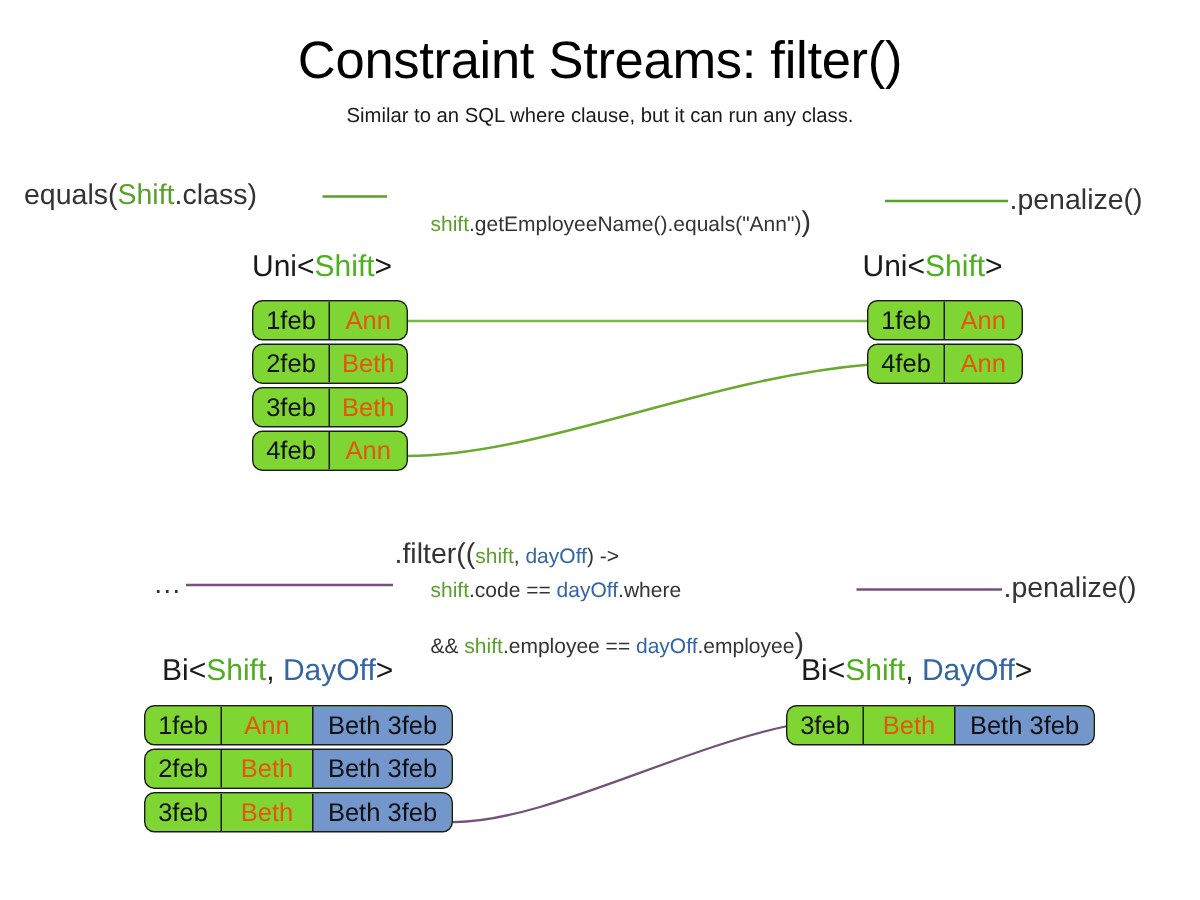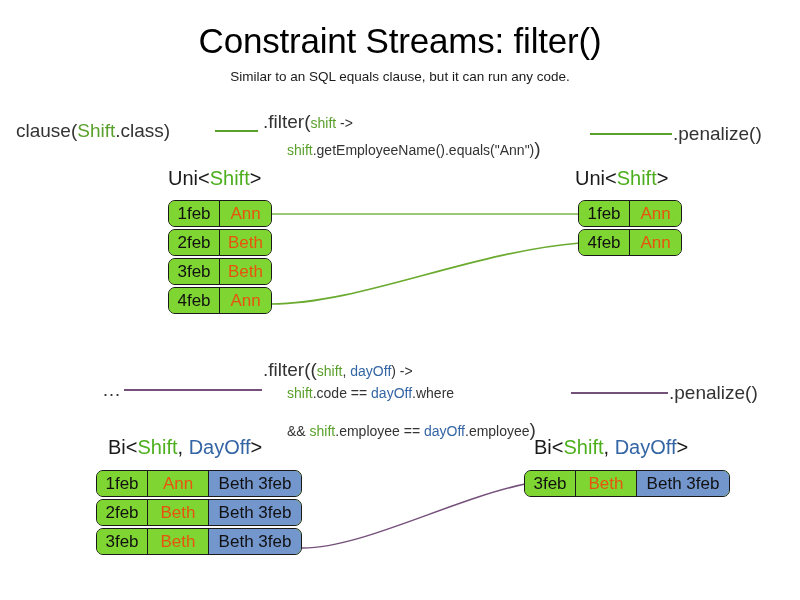--- a/index.html
+++ b/index.html
@@ -126,29 +126,26 @@
     <path d="M271,304 C360,304 470,252 580,243" fill="none" stroke="#6aaa2e" stroke-width="1.7"></path>
 
     <line x1="124" y1="390" x2="262" y2="390" stroke="#75507b" stroke-width="1.8"></line>
 
     <line x1="571" y1="393" x2="668" y2="393" stroke="#75507b" stroke-width="1.8"></line>
 
     <path d="M301,548 C360,549 450,500 525,484" fill="none" stroke="#75507b" stroke-width="1.5"></path>
   </svg>
 
   <div class="title">Constraint Streams: filter()</div>
-  <div class="subtitle">Similar to an SQL equals clause, but it can run any code.</div>
+  <div class="subtitle">Similar to an SQL where clause, but it can run any class.</div>
 
   <div class="codeline big" style="left:16px; top:119px;">
-    <span>clause(</span><span class="shift">Shift</span><span>.class)</span>
-  </div>
-
-  <div class="codeline" style="left:263px; top:110px;">
-    <span class="big">.filter(</span><span class="small shift">shift</span><span class="small"> -&gt;</span>
-  </div>
+    <span>equals(</span><span class="shift">Shift</span><span>.class)</span>
+  </div>
+
 
   <div class="codeline" style="left:287px; top:137px;">
     <span class="small shift">shift</span><span class="small">.getEmployeeName().equals("Ann")</span><span class="big">)</span>
   </div>
 
   <div class="codeline big" style="left:673px; top:122px;">.penalize()</div>
 
   <div class="typelabel" style="left:168px; top:168px;">
     <span>Uni&lt;</span><span class="g">Shift</span><span>&gt;</span>
   </div>

